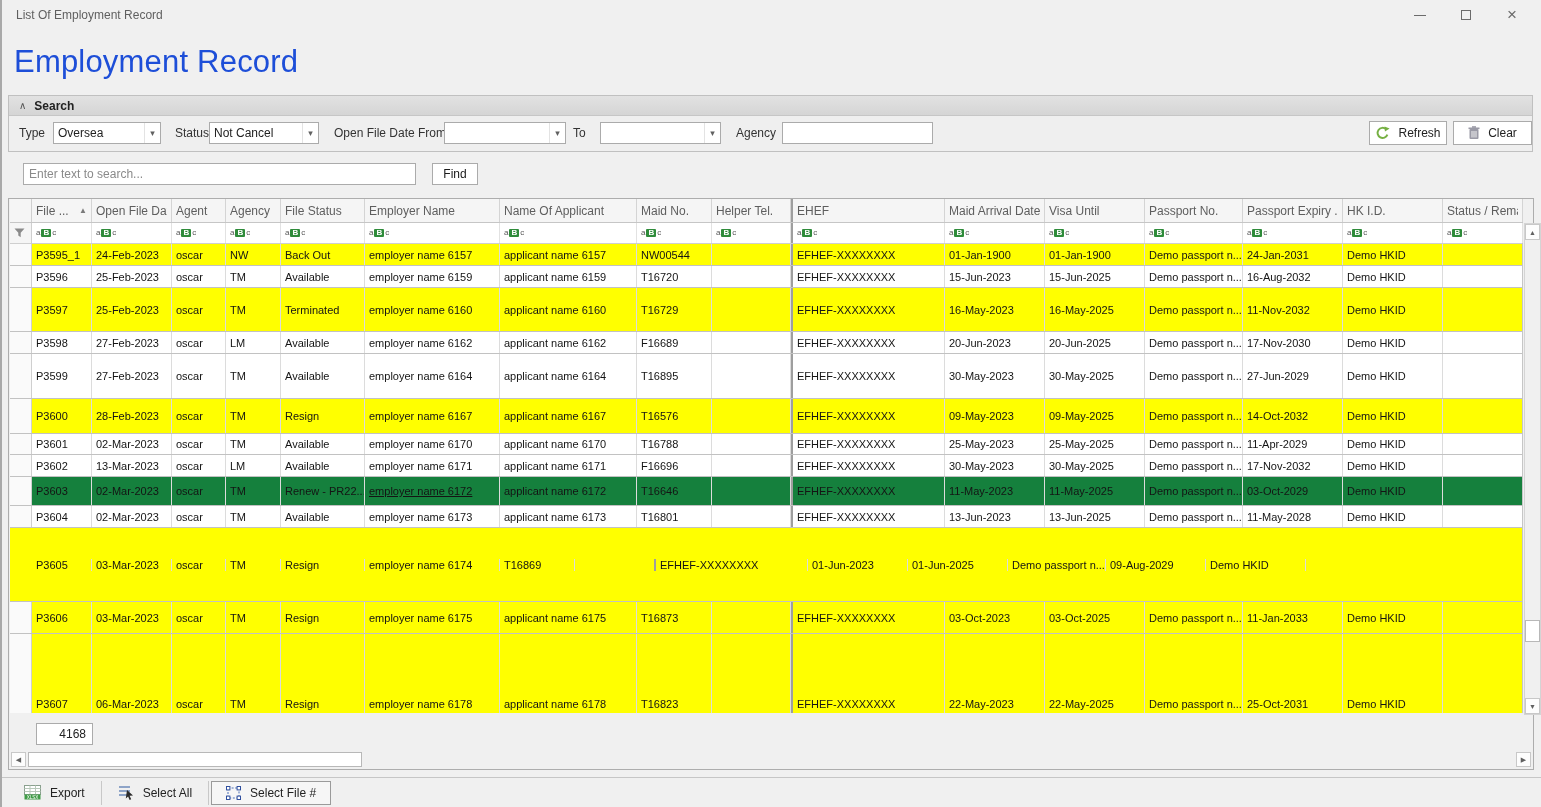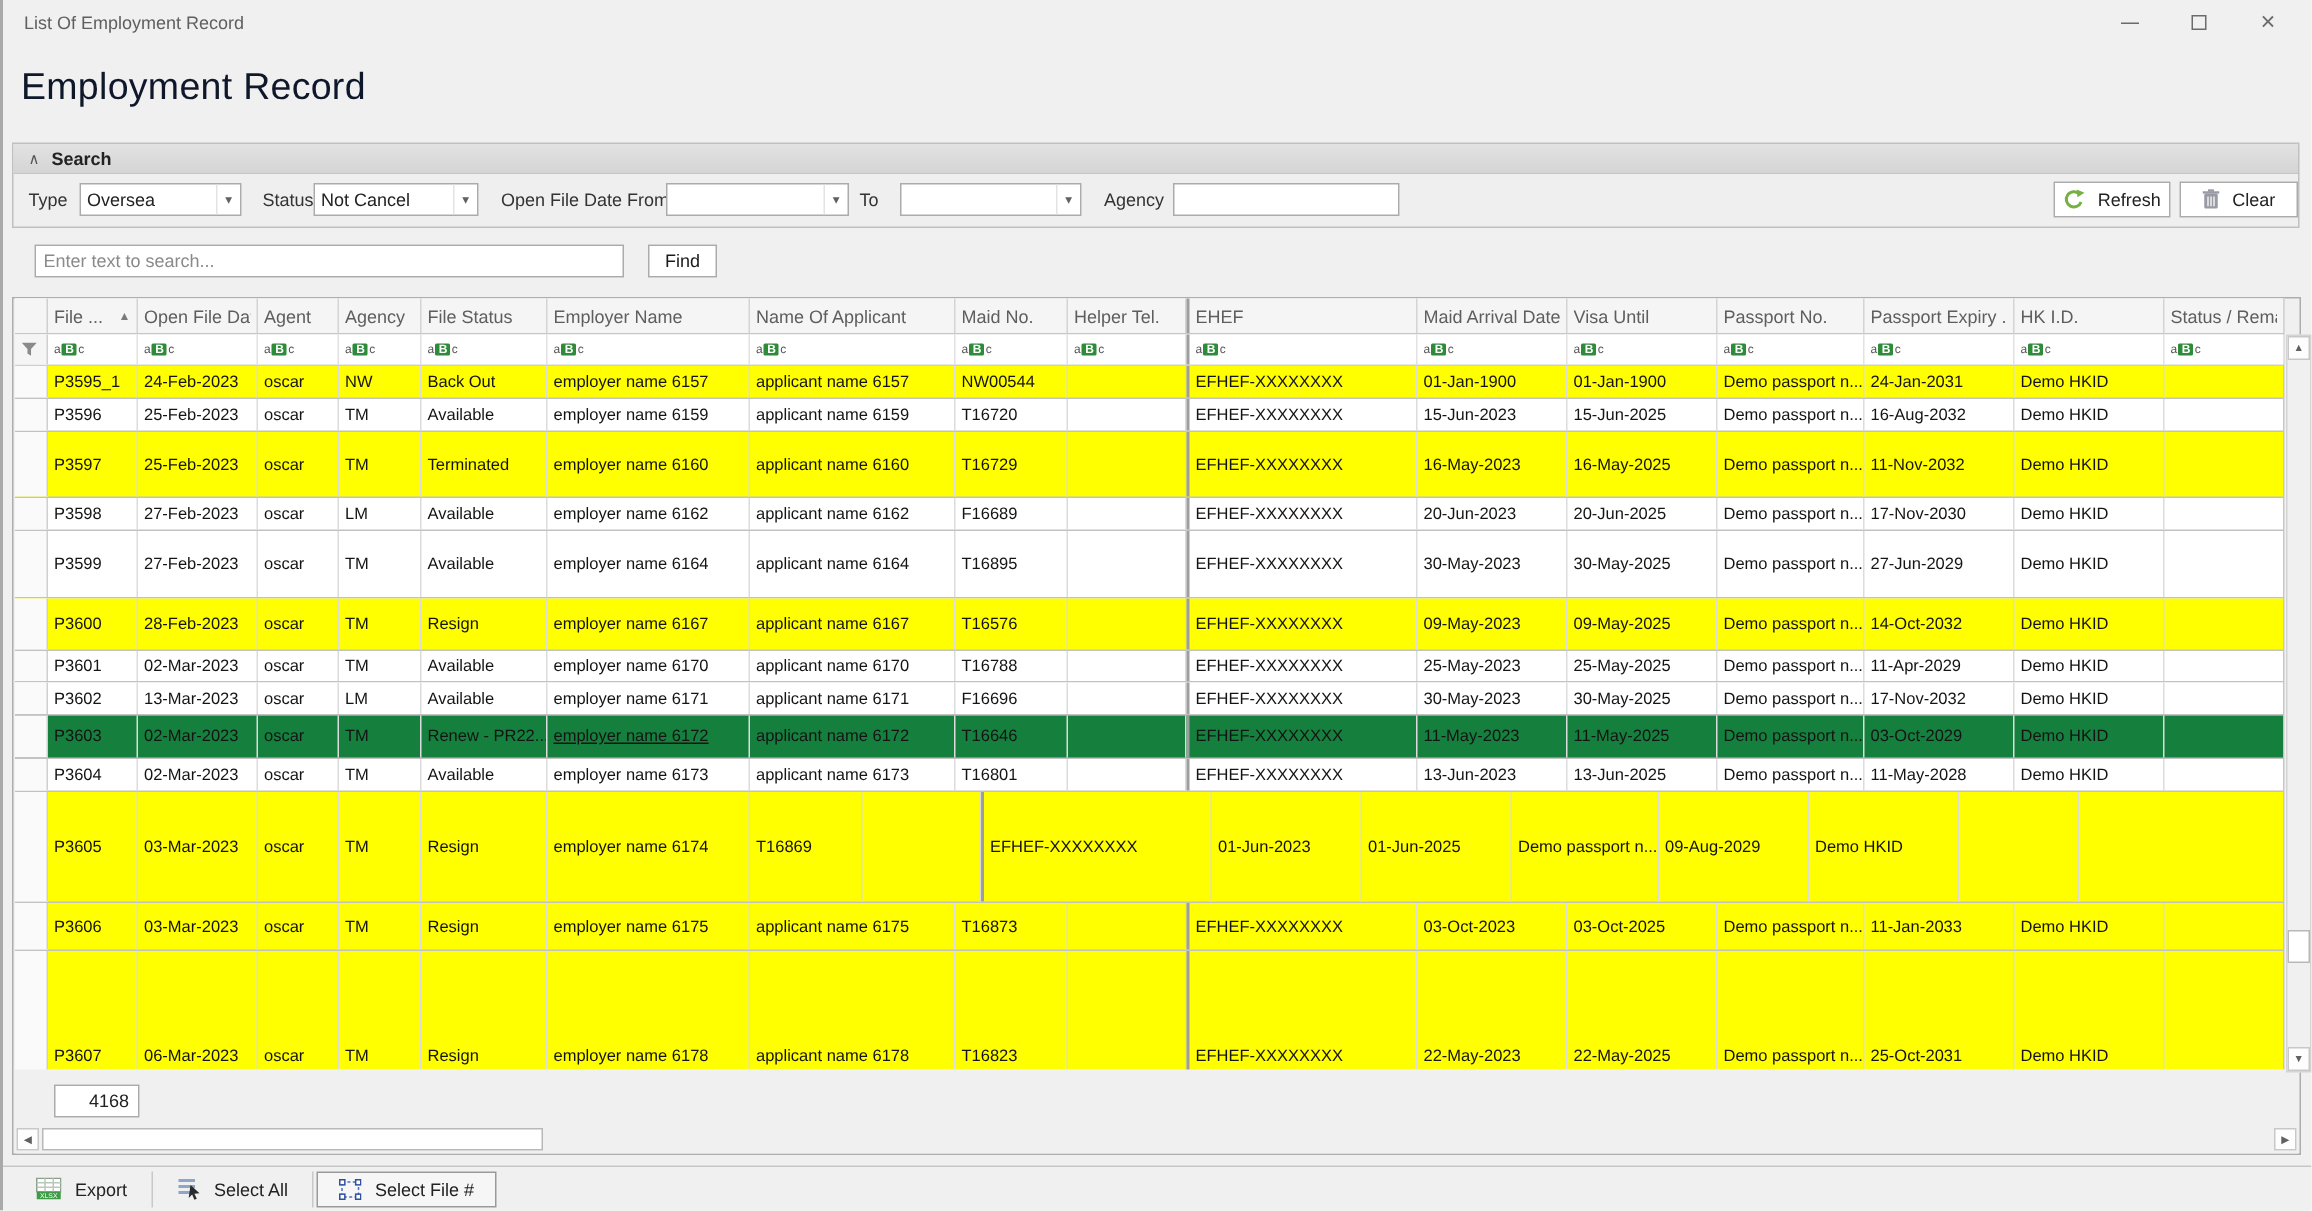--- a/index.html
+++ b/index.html
@@ -13,21 +13,21 @@
 
   
   .titlebar { position:absolute; left:0; top:0; width:1541px; height:30px; background:#f0f0f0; }
   .titlebar .wtitle { position:absolute; left:16px; top:8px; font-size:12px; color:#5f5f5f; }
   .wctrls { position:absolute; right:6px; top:0; height:30px; display:flex; align-items:center; }
   .wbtn { width:46px; height:30px; display:flex; align-items:center; justify-content:center; color:#6b6b6b; font-size:14px; cursor:default; }
   .maxbox { width:10px; height:10px; border:1px solid #6b6b6b; display:inline-block; }
   .minline { width:12px; height:0; border-top:1px solid #6b6b6b; display:inline-block; }
 
   
-  .pagetitle { position:absolute; left:14px; top:44px; font-size:25px; color:#0f172a; letter-spacing:0.2px; }
+  .pagetitle { position:absolute; left:14px; top:44px; font-size:31px; color:#1d4ed8; letter-spacing:0.2px; }
 
   
   .searchpanel { position:absolute; left:8px; top:95px; width:1525px; height:57px; border:1px solid #c0c0c0; background:#efefef; }
   .sp-head { height:20px; background:linear-gradient(#e2e2e2,#d5d5d5); border-bottom:1px solid #c6c6c6; display:flex; align-items:center; }
   .sp-chevron { font-size:10px; color:#555; margin:0 8px 0 10px; }
   .sp-title { font-size:12px; font-weight:bold; color:#222; }
   .sp-fields { position:relative; height:36px; }
   .flabel { position:absolute; top:10px; font-size:12px; color:#333; white-space:nowrap; }
   .combo { position:absolute; top:6px; height:22px; background:#fff; border:1px solid #ababab; display:flex; align-items:center; }
   .combo .cval { flex:1; font-size:12px; padding-left:4px; color:#222; overflow:hidden; white-space:nowrap; }
@@ -524,21 +524,21 @@
             <div class="gcell" style="width: 75px;">T16801</div>
             <div class="gcell" style="width: 79px;"></div>
             <div class="gcell fixdiv" style="width: 154px;">EFHEF-XXXXXXXX</div>
             <div class="gcell" style="width: 100px;">13-Jun-2023</div>
             <div class="gcell" style="width: 100px;">13-Jun-2025</div>
             <div class="gcell" style="width: 98px;">Demo passport n...</div>
             <div class="gcell" style="width: 100px;">11-May-2028</div>
             <div class="gcell" style="width: 100px;">Demo HKID</div>
             <div class="gcell" style="width: 80px;"></div>
           </div>
-          <div class="grow bg-yellow" style="height: 74px;">
+          <div class="grow bg-yellow" style="height: 74px; align-items: center;">
             <div class="gcell ind" style="width: 22px;"></div>
             <div class="gcell" style="width: 60px;">P3605</div>
             <div class="gcell" style="width: 80px;">03-Mar-2023</div>
             <div class="gcell" style="width: 54px;">oscar</div>
             <div class="gcell" style="width: 55px;">TM</div>
             <div class="gcell" style="width: 84px;">Resign</div>
             <div class="gcell" style="width: 135px;">employer name 6174</div>
             <div class="gcell" style="width: 75px;">T16869</div>
             <div class="gcell" style="width: 79px;"></div>
             <div class="gcell fixdiv" style="width: 154px;">EFHEF-XXXXXXXX</div>

